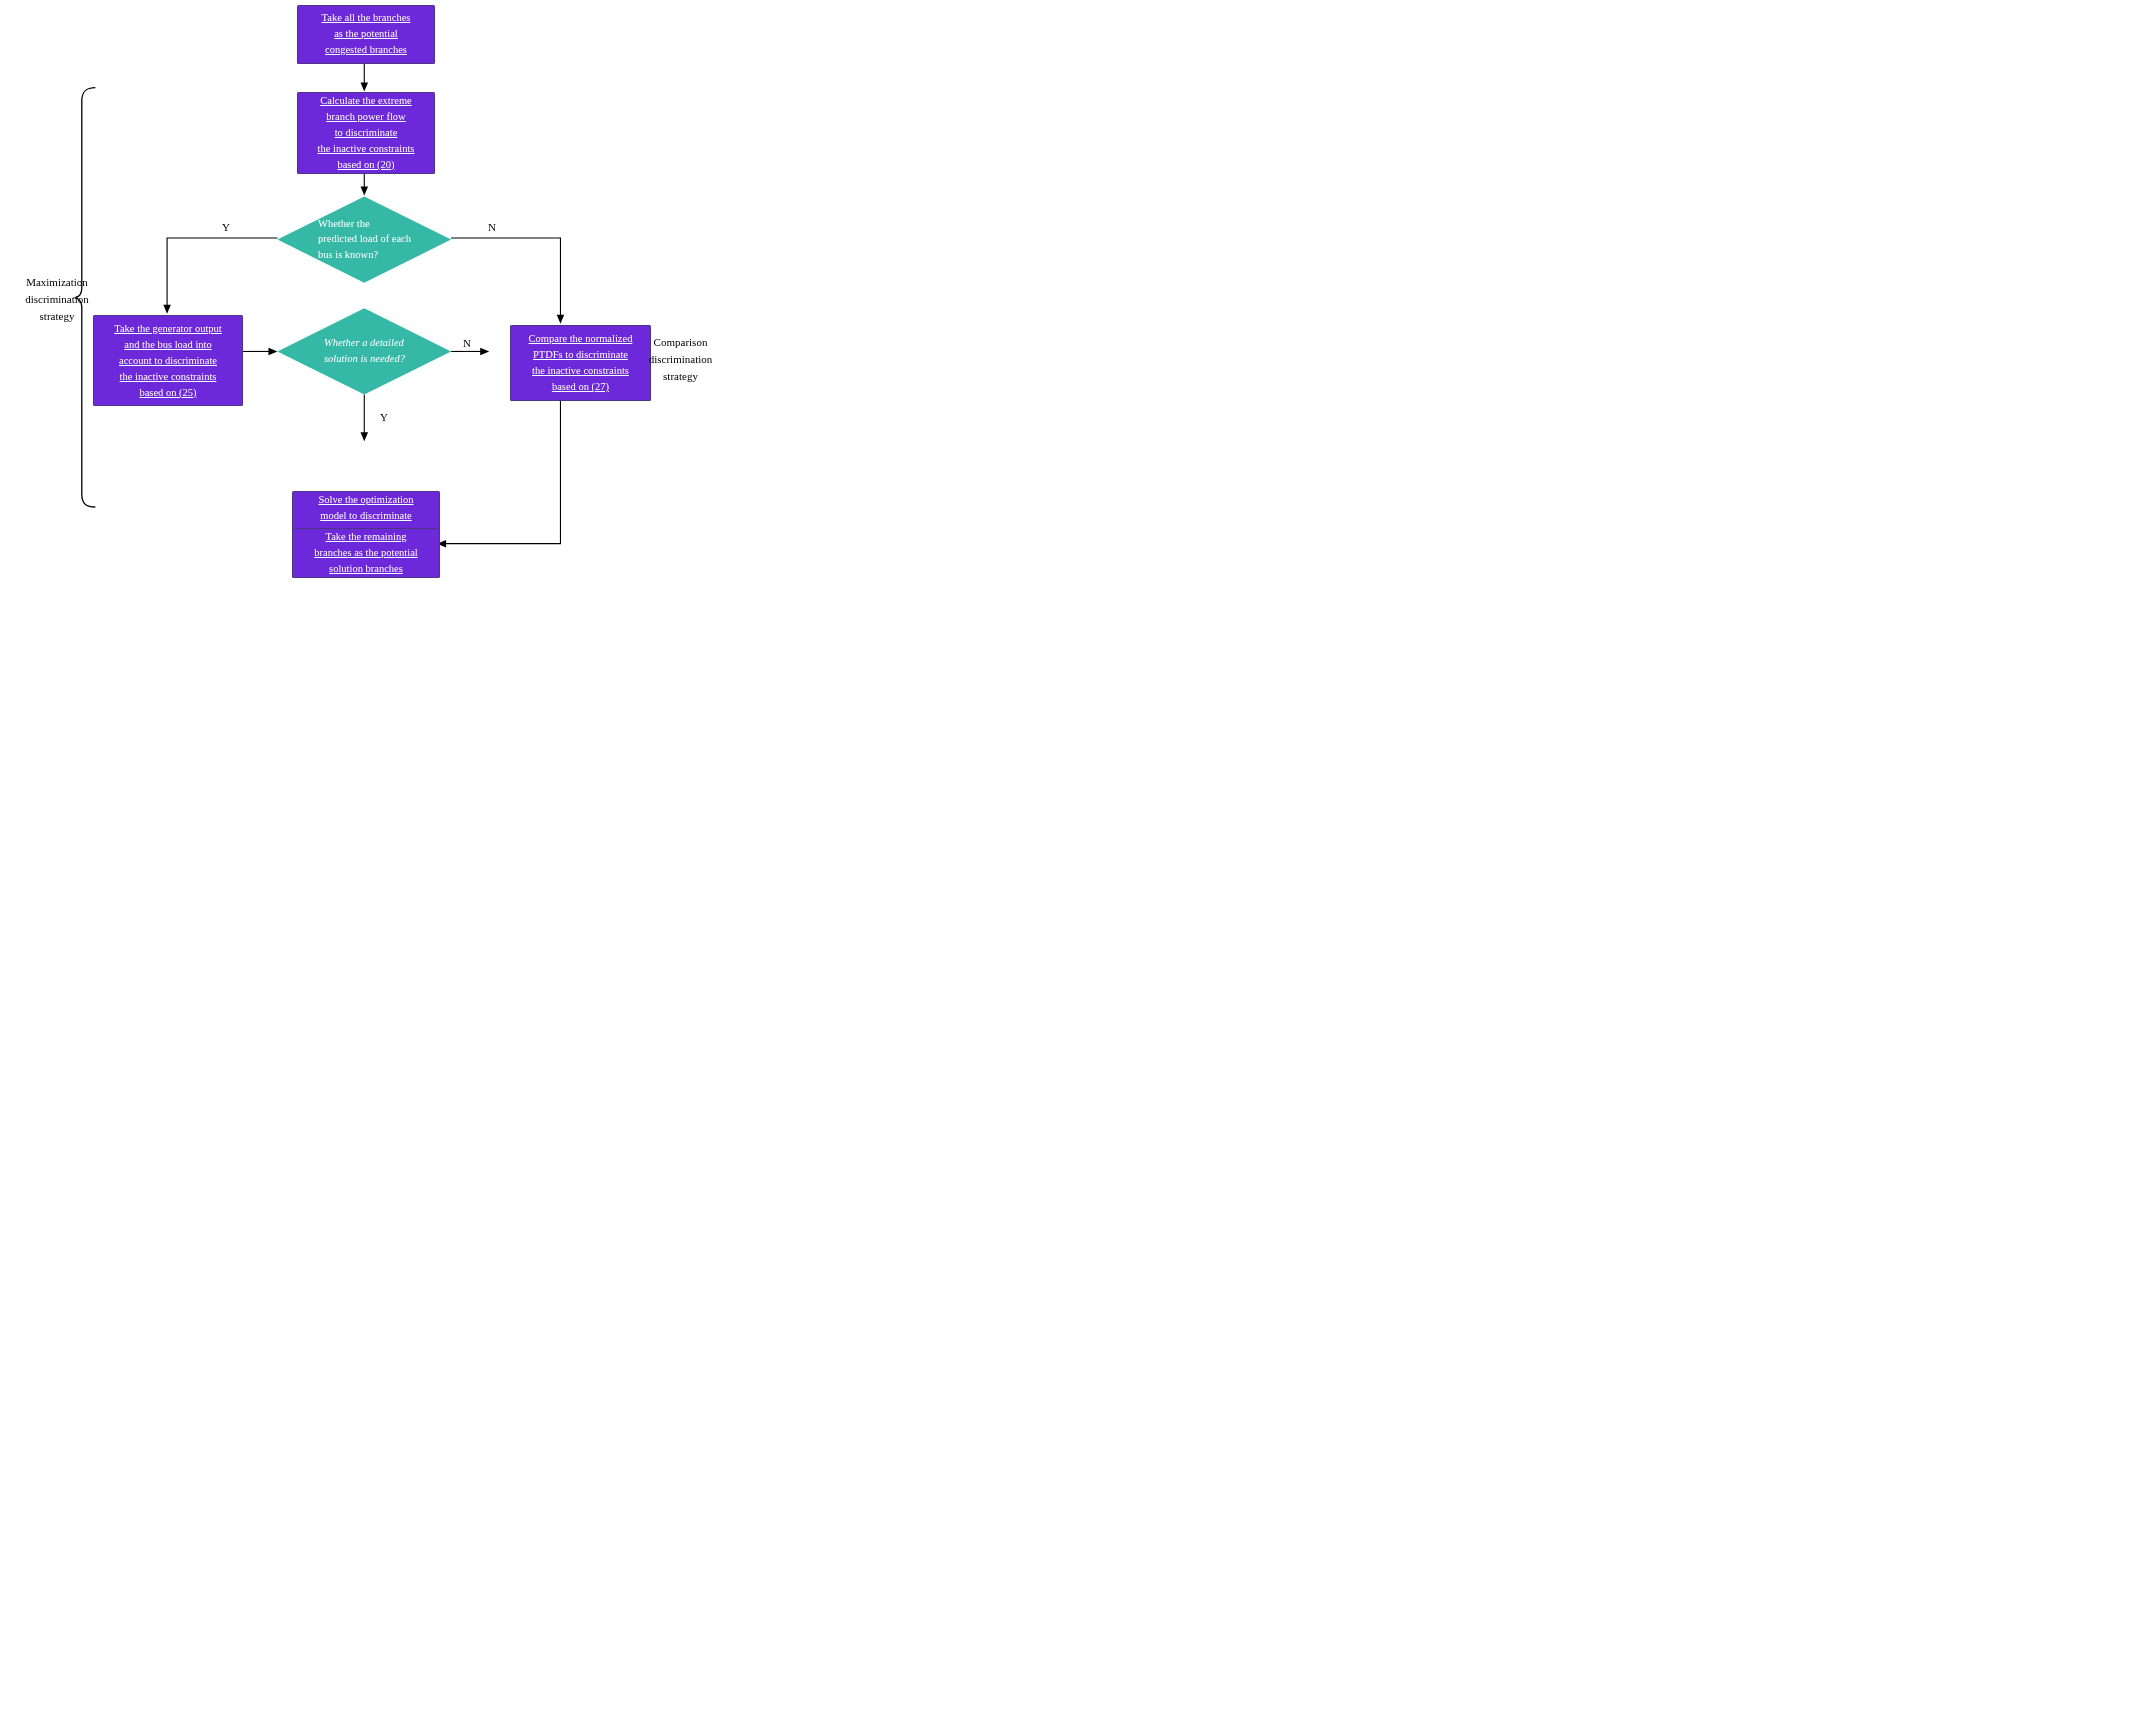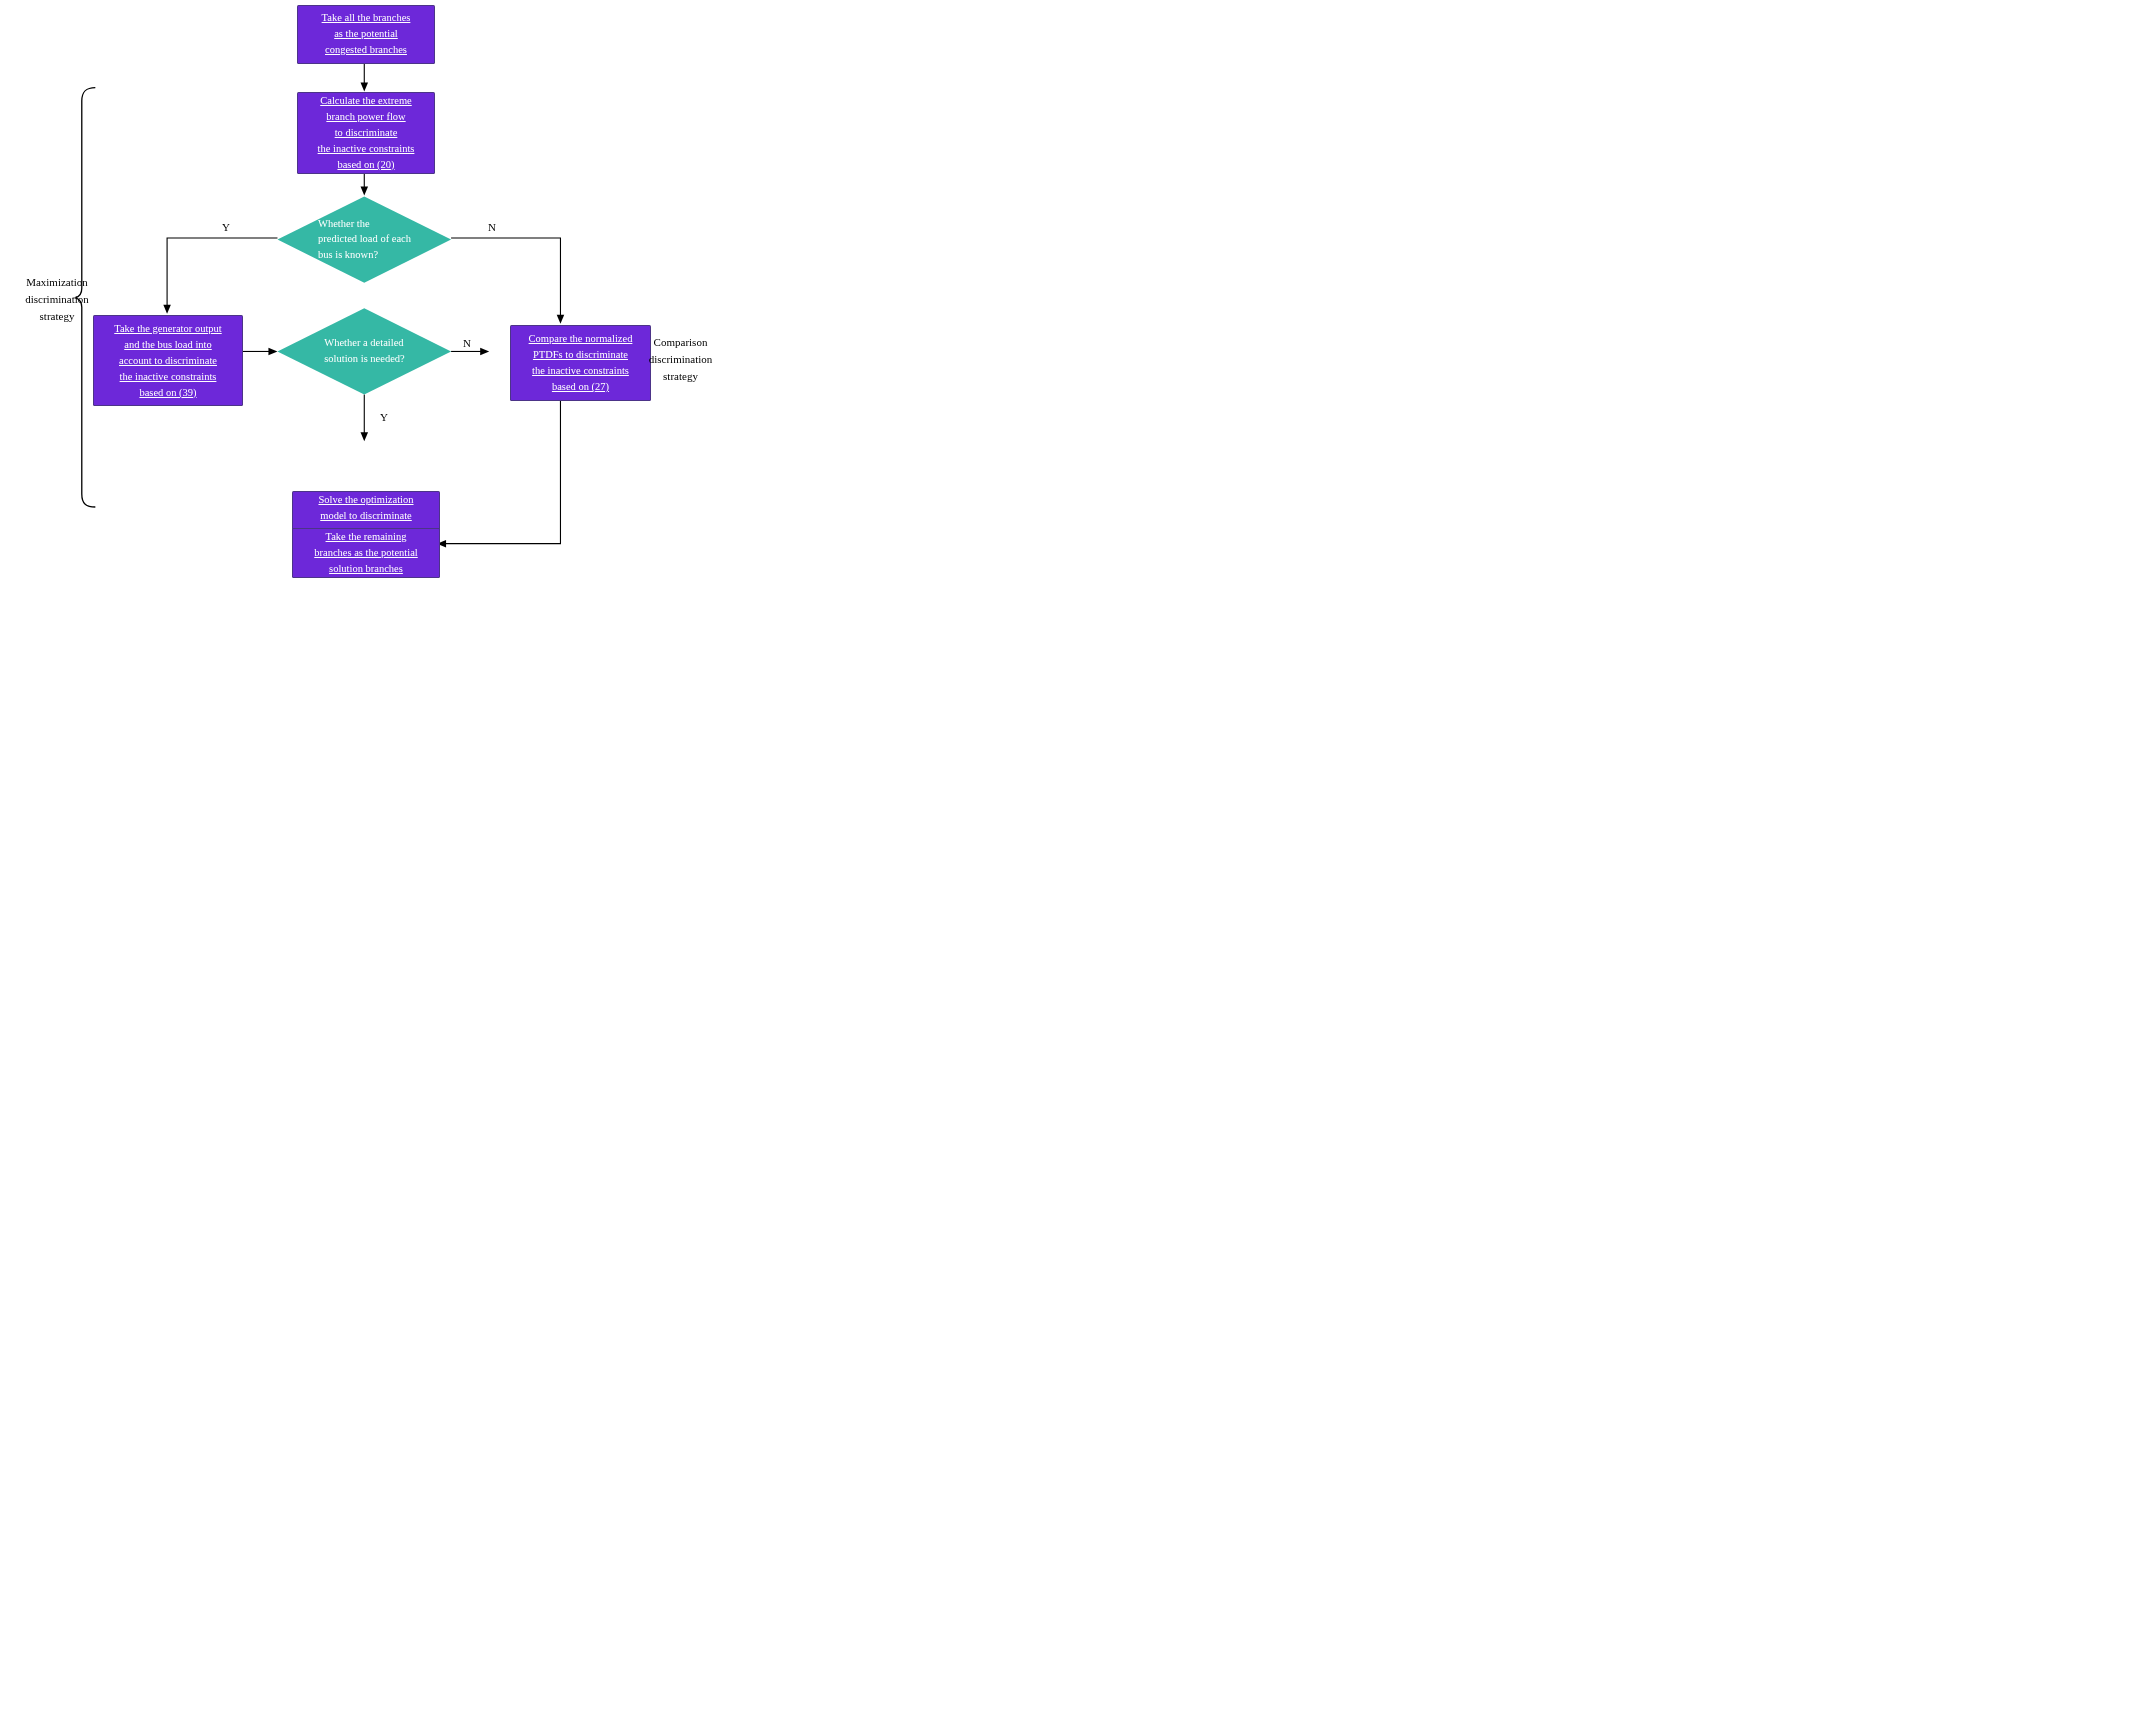--- a/index.html
+++ b/index.html
@@ -93,41 +93,41 @@
   <div class="node process" style="left:297px;top:92px;width:136px;height:80px;">Calculate the extreme
 branch power flow
 to discriminate
 the inactive constraints
 based on (20)</div>
 
   <div class="node process" style="left:93px;top:315px;width:148px;height:89px;">Take the generator output
 and the bus load into
 account to discriminate
 the inactive constraints
-based on (39)</div>
+based on (25)</div>
 
   <div class="node process" style="left:491px;top:325px;width:139px;height:74px;margin-left:19px;">Compare the normalized
 PTDFs to discriminate
 the inactive constraints
 based on  (27)</div>
 
   <div class="node process" style="left:292px;top:443px;width:146px;height:64px;margin-top:48px;">Solve the optimization
 model to discriminate
 the inactive constraints
 based on (22)</div>
 
   <div class="node process" style="left:292px;top:528px;width:146px;height:48px;">Take the remaining
 branches as the potential
 solution branches</div>
 
   <div class="diamond-text" style="left:289px;top:215px;width:151px;height:48px;">Whether the
 predicted load of each
 bus is known?</div>
 
-  <div class="diamond-text" style="left:289px;top:335px;width:151px;height:32px;">Whether a detailed
+  <div class="diamond-text" style="left:289px;top:335px;width:151px;height:32px;font-style:italic;">Whether a detailed
 solution is needed?</div>
 
   <div class="edge-label" style="left:216px;top:219px;">Y</div>
 
   <div class="edge-label" style="left:482px;top:219px;">N</div>
 
   <div class="edge-label" style="left:457px;top:335px;">N</div>
 
   <div class="edge-label" style="left:374px;top:409px;">Y</div>
 

